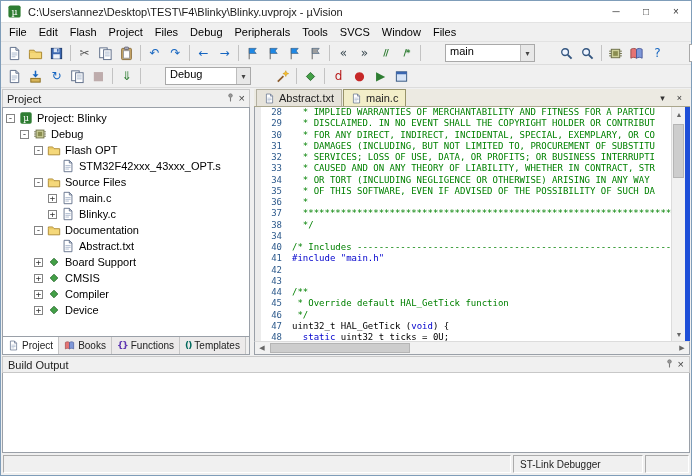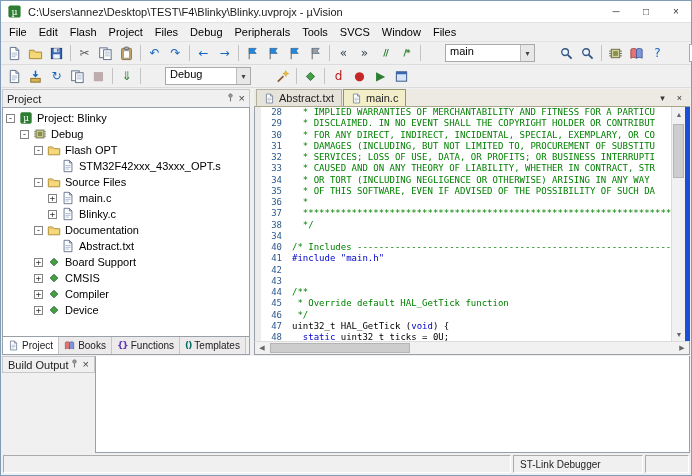--- a/index.html
+++ b/index.html
@@ -74,21 +74,21 @@
   .vscroll{width:14px;flex:none;background:#f1f1f1;border-left:1px solid #dcdcdc;position:relative}
   .varrow{height:14px;width:14px;font-size:7px;color:#666;display:flex;align-items:center;justify-content:center}
   .varrow.down{position:absolute;bottom:0;left:0}
   .vthumb{position:absolute;left:1px;right:1px;top:17px;height:54px;background:#cdcdcd;border:1px solid #b5b5b5}
   .hscroll{height:14px;background:#f1f1f1;border:1px solid #9aa0a8;border-top:1px solid #dcdcdc;position:relative;display:flex;flex:none}
   .harrow{width:14px;height:100%;font-size:7px;color:#666;display:flex;align-items:center;justify-content:center}
   .harrow.right{margin-left:auto}
   .hthumb{position:absolute;left:15px;top:1px;bottom:1px;width:140px;background:#cdcdcd;border:1px solid #b5b5b5}
 
   
-  .build-output{height:97px;display:flex;flex-direction:row;margin:1px 1px 0;flex:none}
+  .build-output{height:97px;display:flex;flex-direction:column;margin:1px 1px 0;flex:none}
   .bo-header{height:17px;font-size:11px;color:#222;display:flex;align-items:center;padding:0 5px;background:#f0f0f0;border:1px solid #c8c8c8;flex:none}
   .bo-body{flex:1;background:#fff;border:1px solid #9aa0a8;border-top:none}
 
   
   .statusbar{height:22px;display:flex;align-items:stretch;gap:2px;background:#f0f0f0;padding:2px;flex:none}
   .sb-cell{border:1px solid;border-color:#ababab #ffffff #ffffff #ababab;background:#f0f0f0;font-size:10px;display:flex;align-items:center;padding:0 6px;color:#222;white-space:nowrap}
   .sb-main{flex:1}
   .sb-debugger{width:130px}
   .sb-end{width:44px}
 </style>

